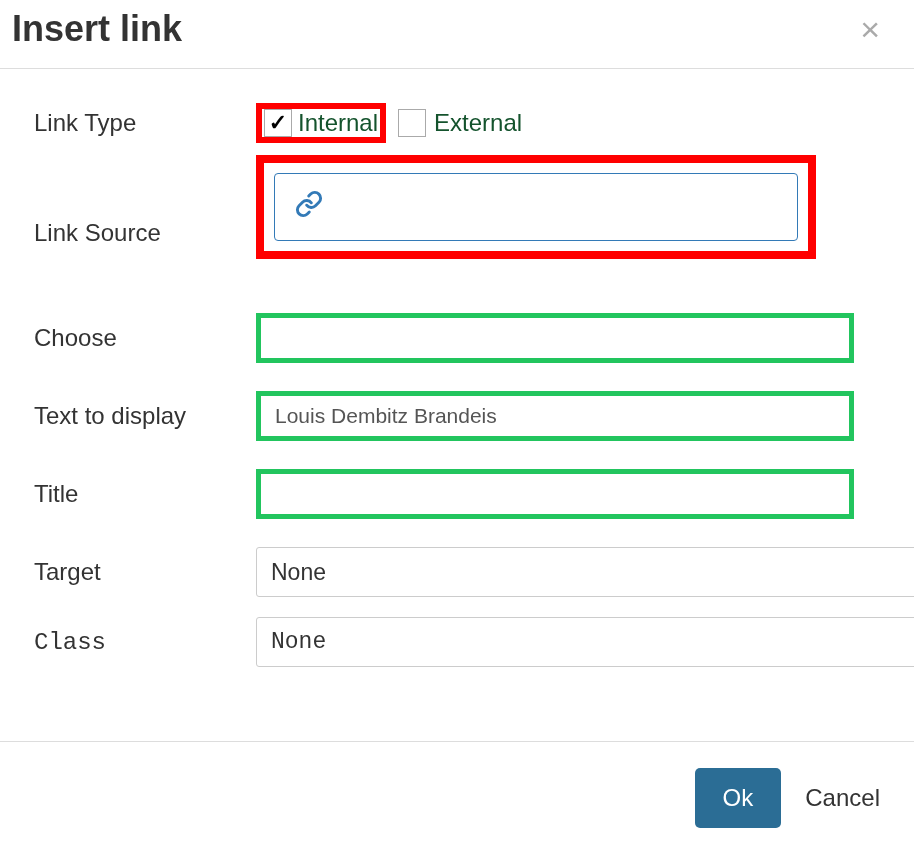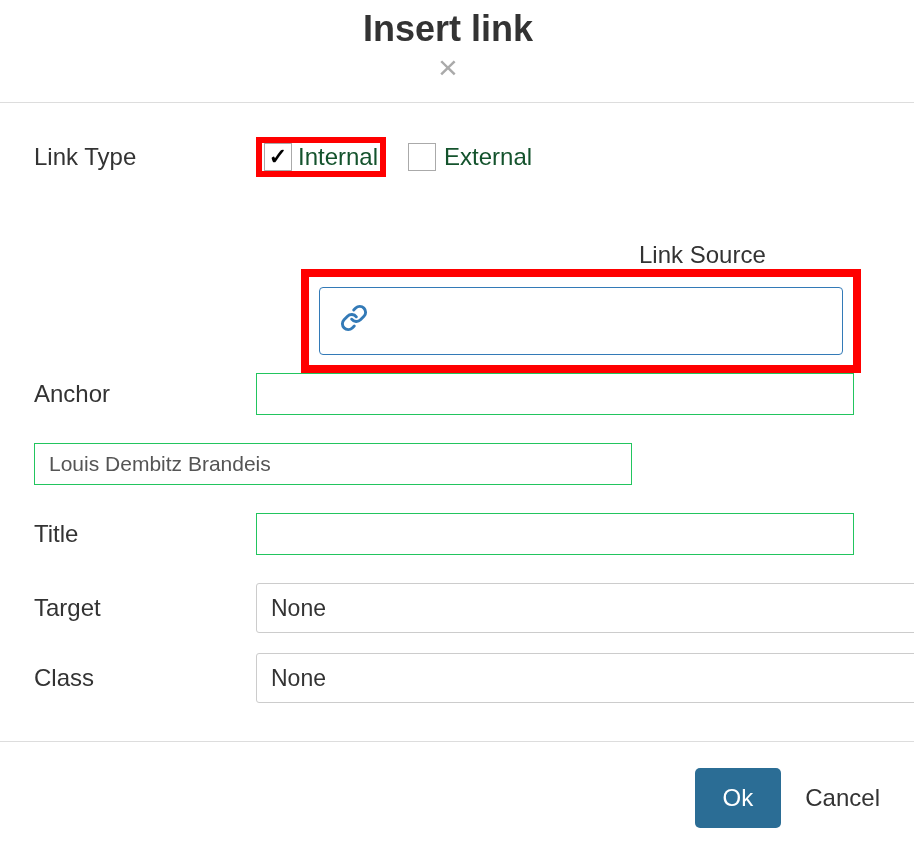--- a/index.html
+++ b/index.html
@@ -19,38 +19,37 @@
       height: 100%;
       display: flex;
       flex-direction: column;
     }
     .dialog-header {
       display: flex;
       justify-content: space-between;
       align-items: center;
       padding: 8px 30px 18px 12px;
       border-bottom: 1px solid #ddd;
-      flex-direction: column;
     }
     .dialog-title {
       font-size: 36px;
       font-weight: 700;
       color: #333;
     }
     .close-btn {
       font-size: 34px;
       color: #aaa;
       cursor: pointer;
       line-height: 1;
       padding: 0 4px;
       font-weight: 400;
     }
     .dialog-body {
       flex: 1;
-      padding: 34px 53px 20px 34px;
+      padding: 34px 34px 20px 34px;
     }
     .form-row {
       display: flex;
       align-items: center;
       margin-bottom: 28px;
     }
     .form-label {
       width: 222px;
       font-size: 24px;
       color: #333;
@@ -92,26 +91,26 @@
       color: #000;
     }
     .checkbox-label {
       font-size: 24px;
       color: #14532d;
     }
     .checkbox-wrap-ext {
       display: inline-flex;
       align-items: center;
       gap: 8px;
-      margin-left: 16px;
+      margin-left: 6px;
     }
     .link-source-row {
       display: flex;
-      align-items: flex-end;
-      flex-direction: column;
+      align-items: center;
+      margin-bottom: 54px;
     }
     .link-source-label {
       width: 222px;
       font-size: 24px;
       color: #333;
       flex-shrink: 0;
       padding-top: 52px;
     }
     .source-highlight {
       border: 8px solid #ff0000;
@@ -130,22 +129,22 @@
       gap: 14px;
       cursor: pointer;
       border-radius: 4px;
     }
     .link-icon {
       display: inline-block;
     }
     .text-input {
       width: 100%;
       max-width: 598px;
-      height: 42px;
-      border: 1px solid #22c55e;
+      height: 50px;
+      border: 5px solid #22c55e;
       padding: 0 14px;
       font-size: 21px;
       color: #555;
       background: #fff;
     }
     .select-wrap {
       position: relative;
       width: 708px;
     }
     .select {
@@ -190,21 +189,21 @@
       background: none;
       border: none;
       color: #333;
       font-size: 24px;
       cursor: pointer;
     }
     .row-anchor { margin-bottom: 28px; }
     .row-text-display { margin-bottom: 28px; }
     .row-title { margin-bottom: 28px; align-items: center; }
     .row-target { margin-bottom: 20px; }
-    .row-class { margin-bottom: 10px; }
+    .row-class { margin-bottom: 10px; font-family: Liberation Mono, monospace; }
     .linktype-row { margin-bottom: 12px; }
   </style>
 </head>
 <body>
 
 <div class="dialog">
 
   <div class="dialog-header">
     <div class="dialog-title">Insert link</div>
     <div class="close-btn">×</div>
@@ -240,27 +239,28 @@
                 <path d="M10 13a5 5 0 0 0 7.54.54l3-3a5 5 0 0 0-7.07-7.07l-1.72 1.71"></path>
                 <path d="M14 11a5 5 0 0 0-7.54-.54l-3 3a5 5 0 0 0 7.07 7.07l1.71-1.71"></path>
               </svg>
             </span>
           </div>
         </div>
       </div>
     </div>
 
     <div class="form-row row-anchor">
-      <div class="form-label">Anchor</div>
+      <div class="form-label">Choose</div>
       <div class="form-control-area">
         <input type="text" class="text-input" value="" style="">
       </div>
     </div>
 
     <div class="form-row row-text-display">
+      <div class="form-label">Text to display</div>
       <div class="form-control-area">
         <input type="text" class="text-input" value="Louis Dembitz Brandeis" style="">
       </div>
     </div>
 
     <div class="form-row row-title">
       <div class="form-label">Title</div>
       <div class="form-control-area">
         <input type="text" class="text-input" value="" style="">
       </div>

